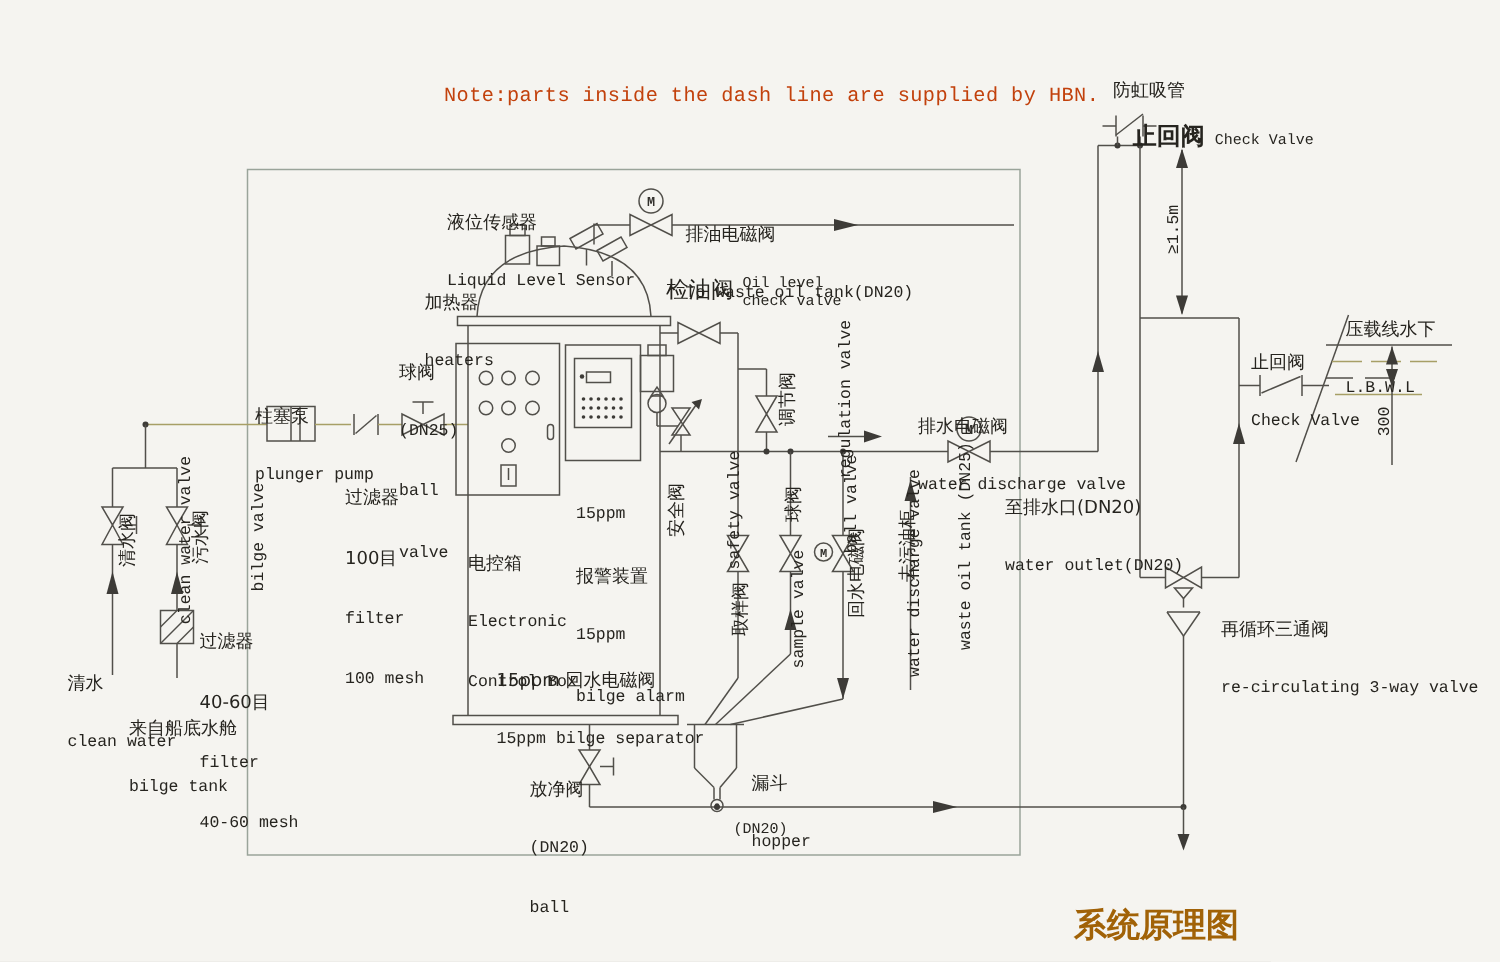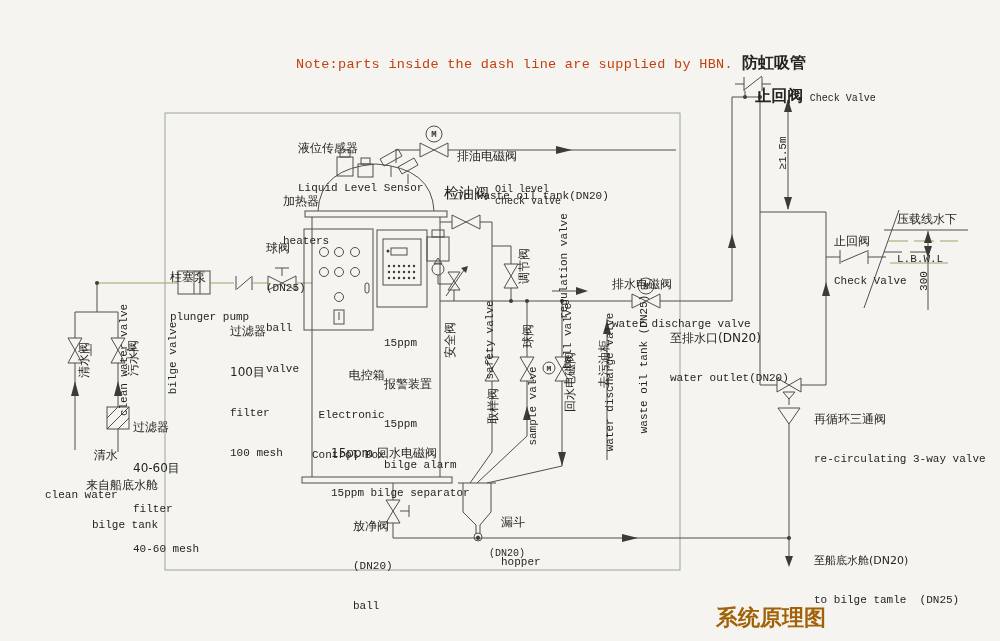--- a/index.html
+++ b/index.html
@@ -12,21 +12,21 @@
   .fl{fill:#3d3b37;stroke:none}
   .dot{fill:#3d3b37;stroke:none}
   .mtxt{font:bold 9px "Liberation Mono",monospace;fill:#33312d;stroke:none}
   .mtxt2{font:bold 8px "Liberation Mono",monospace;fill:#33312d;stroke:none}
   .lbl{position:absolute;color:#26241f;font-size:11px;line-height:1.22;white-space:pre}
   .zh{font-family:"DejaVu Sans",sans-serif;font-size:12px;display:block}
   .en{display:block;font-size:11px}
   .sm{font-size:10px}
   .inl .zh,.inl .en{display:inline}
   .rot{transform:translate(-50%,-50%) rotate(-90deg);text-align:center}
-  .ctr{text-align:right}
+  .ctr{text-align:left}
   .big{font-size:15px;font-weight:normal}
   .oc{display:flex;align-items:flex-start;gap:6px}
   .note{font-size:13.5px;color:#c2410c;letter-spacing:.3px}
   .title-zh{font-family:"DejaVu Sans",sans-serif;font-size:22px;font-weight:700;display:block;color:#a16207}
 </style>
 </head>
 <body>
 
 <div class="stage">
 
@@ -341,21 +341,21 @@
           <circle cx="404" cy="278" r="1.2"></circle>
           <circle cx="409" cy="278" r="1.2"></circle>
           <circle cx="414" cy="278" r="1.2"></circle>
     </g>
   </g>
 </svg>
 
 <div class="lbl note" style="left:296px;top:57px">Note:parts inside the dash line are supplied by HBN.</div>
 
 <div class="lbl" style="left:742px;top:26px">
-  <span class="zh" style="font-size:16px;font-weight:bold">防虹吸管</span>
+  <span class="zh" style="font-size:12px;font-weight:normal">防虹吸管</span>
   <span class="inl"><span class="zh" style="font-size:16px;font-weight:bold;display:inline">止回阀</span> <span class="en sm" style="display:inline">Check Valve</span></span>
 </div>
 
 <div class="lbl" style="left:298px;top:114px">
   <span class="zh">液位传感器</span>
   <span class="en">Liquid Level Sensor</span>
 </div>
 
 
 <div class="lbl" style="left:283px;top:167px">
@@ -510,23 +510,19 @@
 
 <div class="lbl" style="left:501px;top:488px">
   <span class="zh">漏斗</span>
   <span class="en">hopper</span>
 </div>
 
 <div class="lbl sm" style="left:489px;top:524px">
   <span class="en sm">(DN20)</span>
 </div>
 
-<div class="lbl" style="left:814px;top:527px">
-  <span class="zh" style="font-size:11px">至船底水舱(DN20)</span>
-  <span class="en">to bilge tamle  (DN25)</span>
-</div>
 
 <div class="lbl" style="left:716px;top:578px">
   <span class="title-zh">系统原理图</span>
   
 </div>
 
 </div>
 
 </body></html>

